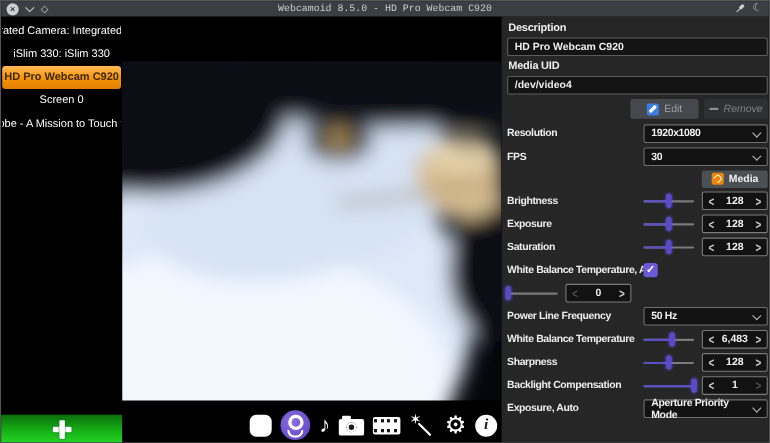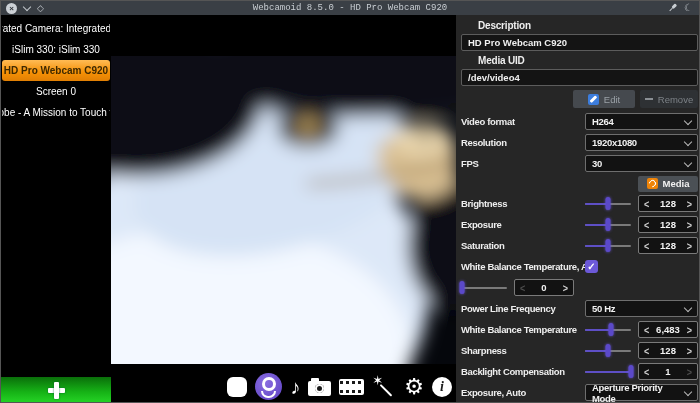--- a/index.html
+++ b/index.html
@@ -57,30 +57,30 @@
   .g-wand{width:24px;height:24px;position:relative;display:block;}
   .g-wand .star{position:absolute;left:0;top:-2px;color:#fff;font-size:13px;font-style:normal;}
   .g-wand .rod{position:absolute;left:9px;top:9px;width:16px;height:2px;background:#fff;border-radius:1px;
                transform:rotate(45deg);transform-origin:0 0;}
   .g-gear{color:#fff;font-size:22px;line-height:24px;display:block;}
   .g-info{width:20px;height:20px;background:#fff;border-radius:50%;color:#1c1c1c;text-align:center;
           font-family:"Liberation Serif",serif;font-style:italic;font-weight:700;font-size:14px;line-height:19px;display:block;}
   
   .rightpanel{position:absolute;left:455px;top:14px;width:245px;height:389px;background:#262626;
               box-sizing:border-box;padding:4px 3px 0 5px;color:#eee;overflow:hidden;z-index:10;}
-  .plabel{font-size:10px;font-weight:700;margin:1px 0 3px 17px;letter-spacing:-.2px;}
+  .plabel{font-size:10px;font-weight:700;margin:1px 0 3px 1px;letter-spacing:-.2px;}
   .pinput{height:15px;background:#141414;border:1px solid #5c5c5c;border-radius:2px;color:#f0f0f0;
           font-size:9.5px;line-height:15px;padding:0 6px;margin-bottom:4px;font-weight:600;}
   .btnrow{display:flex;justify-content:flex-end;gap:5px;margin:4px 0 3px;}
   .btn{height:18px;display:flex;align-items:center;justify-content:center;gap:5px;font-size:9.5px;border-radius:2px;}
   .btn-edit{width:62px;background:#45494e;color:#9aa0a6;}
   .edit-ic{width:11px;height:11px;background:#3c7ddd;border-radius:2px;position:relative;}
   .edit-ic::after{content:"";position:absolute;left:4.5px;top:1.5px;width:2.5px;height:8px;background:#fff;
                   border-radius:1px;transform:rotate(45deg);}
-  .btn-remove{width:58px;background:#2e3134;color:#7d8287;}
+  .btn-remove{width:58px;background:#2e3134;color:#7d8287;font-style:italic;}
   .minus-ic{width:8px;height:2px;background:#8a8f94;}
   .ctl-row{display:flex;align-items:center;height:21px;}
   .ctl-label{flex:1;font-size:9.5px;font-weight:600;letter-spacing:-.35px;white-space:nowrap;overflow:hidden;}
   .ctl{width:113px;display:flex;align-items:center;flex:0 0 auto;}
   .dd{flex:1;height:15px;border:1px solid #6e6e6e;border-radius:2px;background:#121212;display:flex;
       align-items:center;justify-content:space-between;padding:0 6px;font-size:9.5px;font-weight:600;color:#f2f2f2;letter-spacing:-.3px;}
   .chev{width:5px;height:5px;border-right:1.3px solid #b8b8b8;border-bottom:1.3px solid #b8b8b8;
         transform:rotate(45deg);margin-top:-2px;flex:0 0 auto;}
   .slider{position:relative;width:46px;height:13px;margin-right:7px;flex:0 0 auto;}
   .track{position:absolute;left:0;right:0;top:5.5px;height:2px;background:#7a7a7a;border-radius:1px;}
@@ -215,29 +215,20 @@
         <span class="edit-ic"></span>
         <span>Edit</span>
       </div>
       <div class="btn btn-remove">
         <span class="minus-ic"></span>
         <span>Remove</span>
       </div>
     </div>
     <div id="rows">
         <div class="ctl-row">
-          <div class="ctl-label">Video format</div>
-          <div class="ctl">
-            <div class="dd">
-              <span>H264</span>
-              <span class="chev"></span>
-            </div>
-          </div>
-        </div>
-        <div class="ctl-row">
           <div class="ctl-label">Resolution</div>
           <div class="ctl">
             <div class="dd">
               <span>1920x1080</span>
               <span class="chev"></span>
             </div>
           </div>
         </div>
         <div class="ctl-row">
           <div class="ctl-label">FPS</div>

